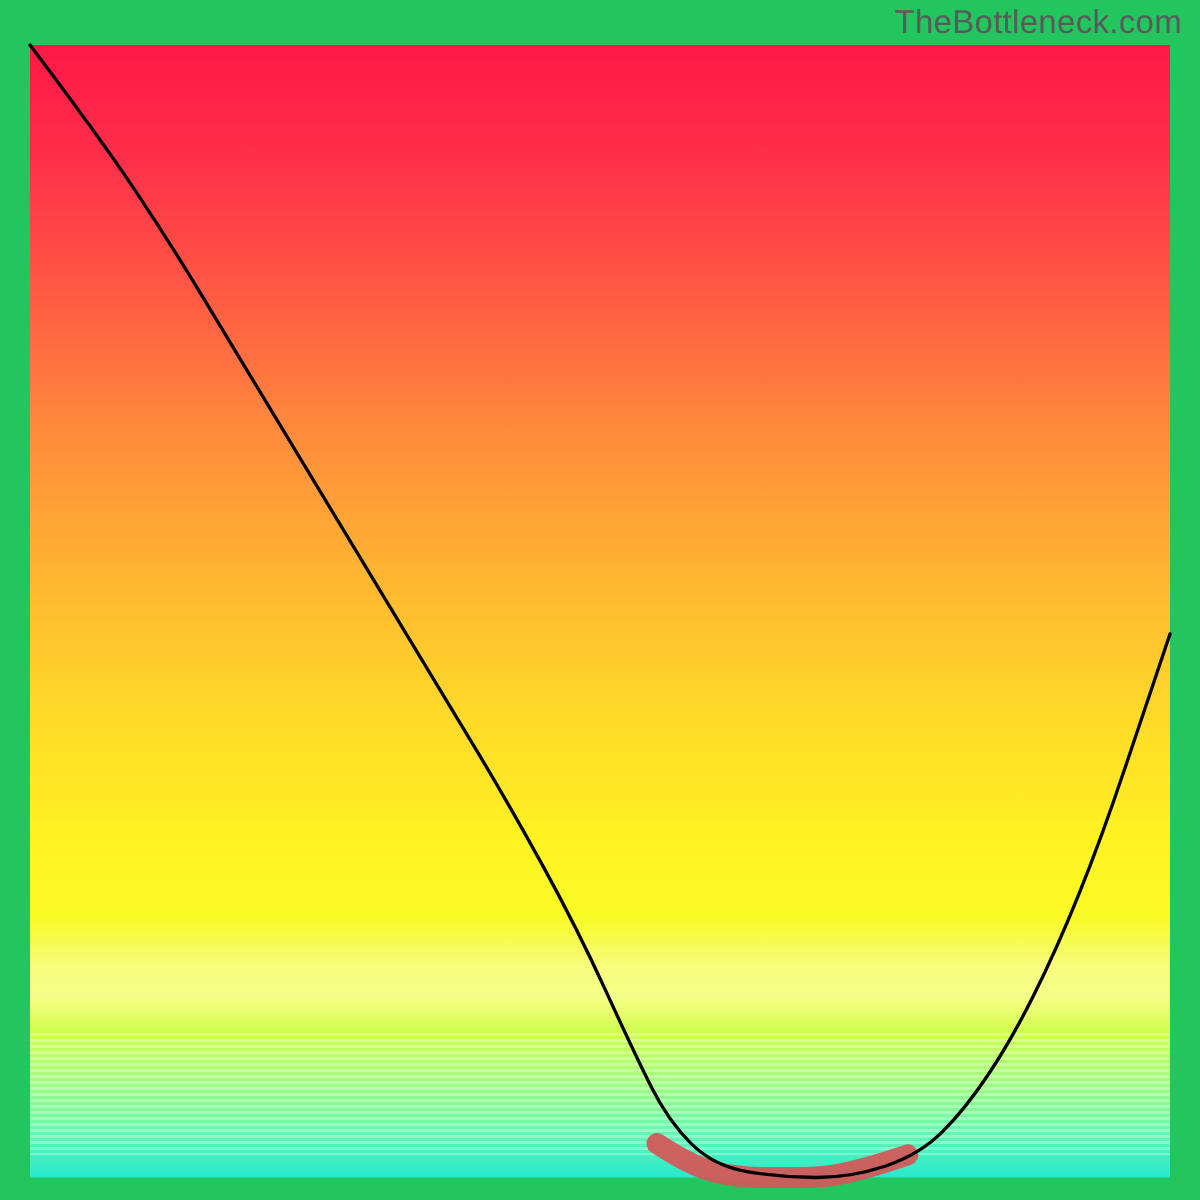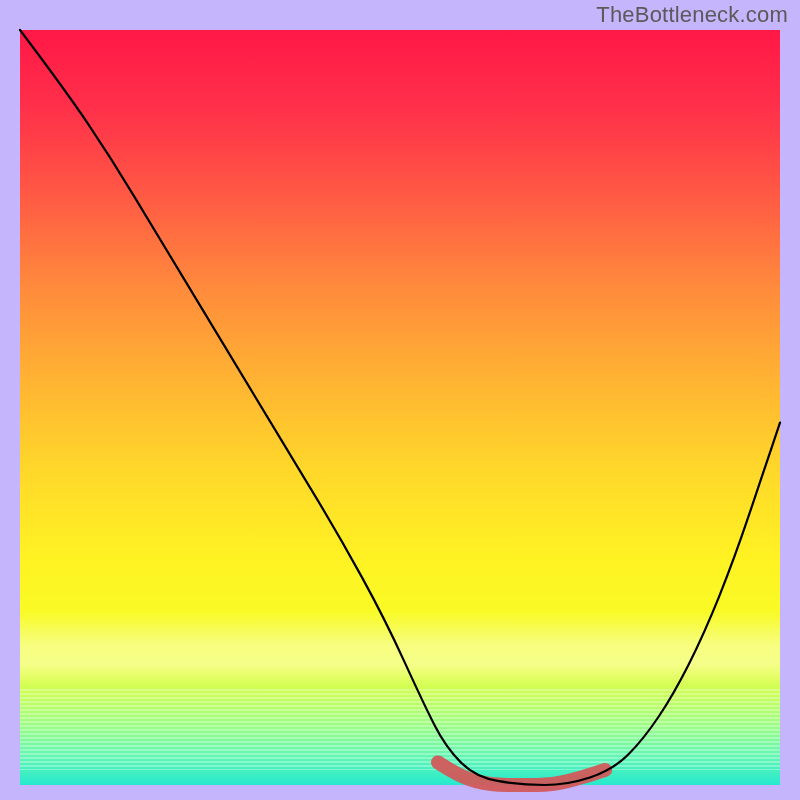--- a/index.html
+++ b/index.html
@@ -8,21 +8,21 @@
     width: 800px;
     height: 800px;
     background: #000;
     overflow: hidden;
     font-family: Arial, Helvetica, sans-serif;
   }
   .frame {
     position: relative;
     width: 800px;
     height: 800px;
-    background: #c4b5fd;
+    background: #22c55e;
   }
   .watermark {
     position: absolute;
     top: 2px;
     right: 12px;
     color: #5a5a5a;
     font-size: 22px;
     font-weight: 400;
     letter-spacing: 0.2px;
   }

